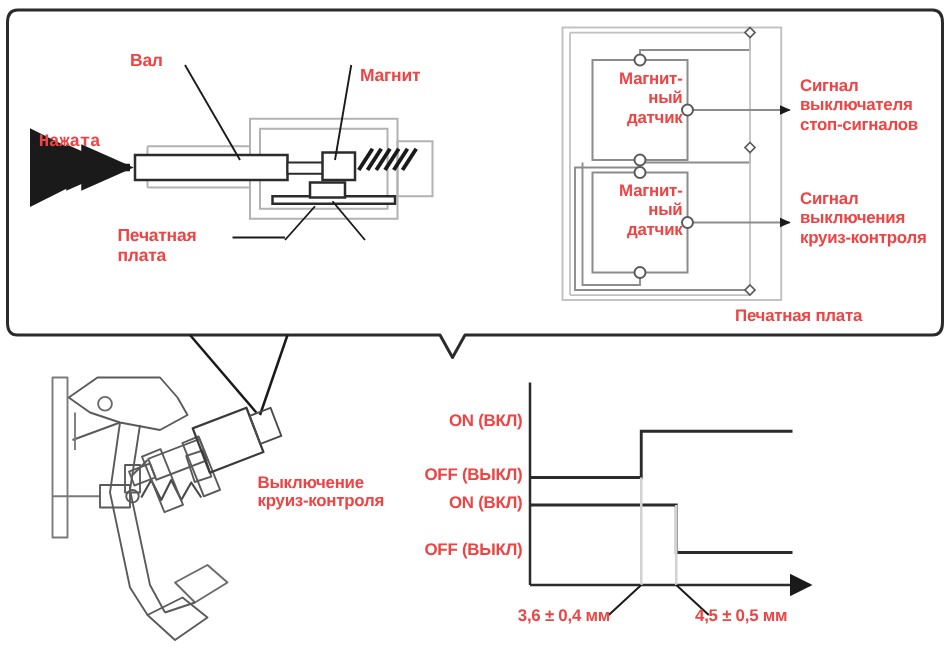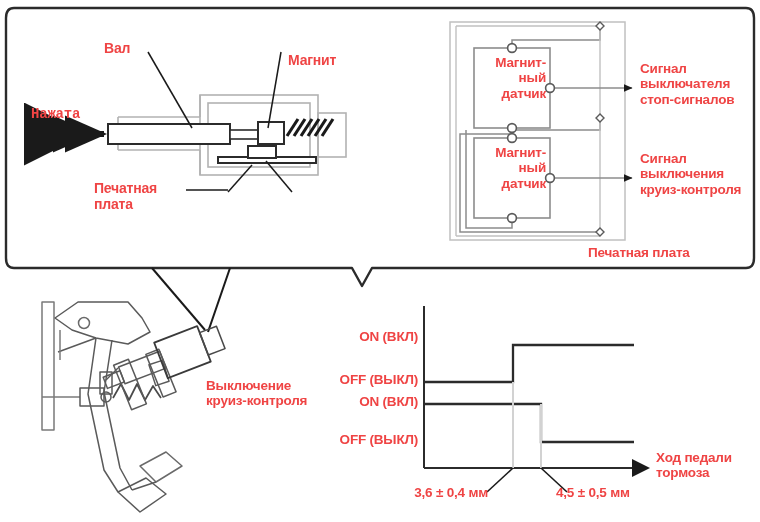--- a/index.html
+++ b/index.html
@@ -240,16 +240,14 @@
   <div class="lbl sz13 right" style="left:290px;top:372px;width:128px;">OFF (ВЫКЛ)</div>
 
   <div class="lbl sz13 right" style="left:290px;top:394px;width:128px;">ON (ВКЛ)</div>
 
   <div class="lbl sz13 right" style="left:290px;top:432px;width:128px;">OFF (ВЫКЛ)</div>
 
   <div class="lbl sz13 right" style="left:368px;top:485px;width:120px;">3,6 ± 0,4 мм</div>
 
   <div class="lbl sz13" style="left:556px;top:485px;text-align:center;">4,5 ± 0,5 мм</div>
 
-  <div class="lbl sz13" style="left:656px;top:450px;">Ход педали
-тормоза</div>
 
 </div>
 
 </body></html>

